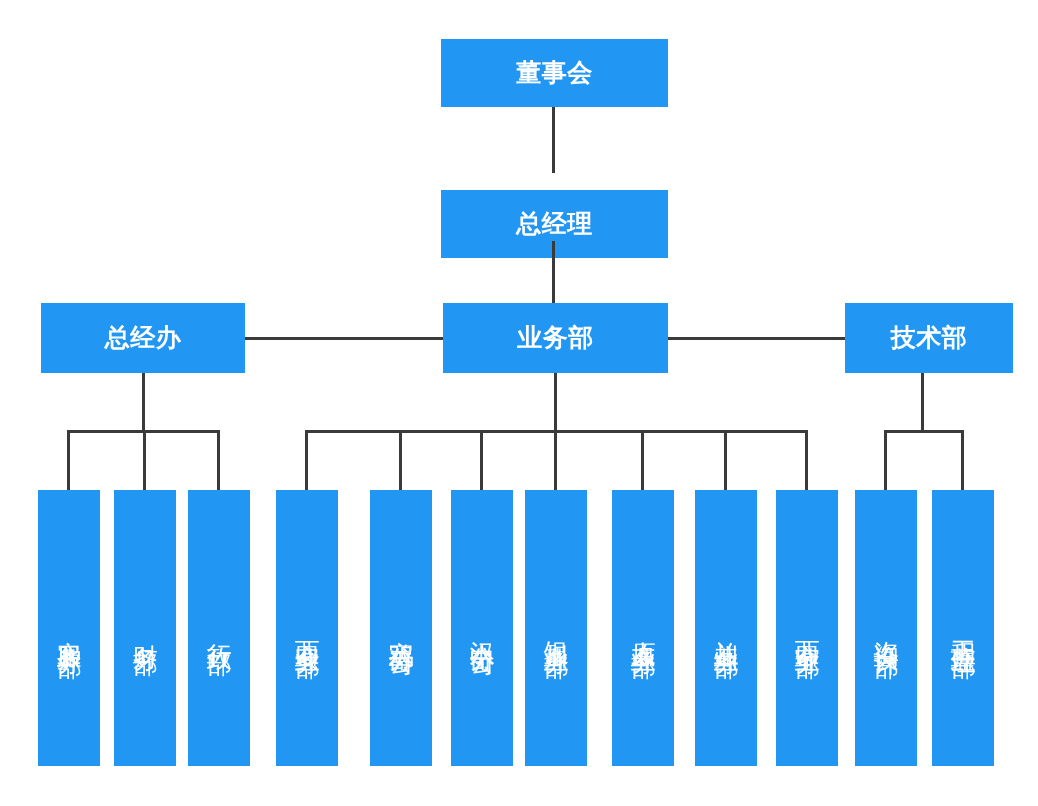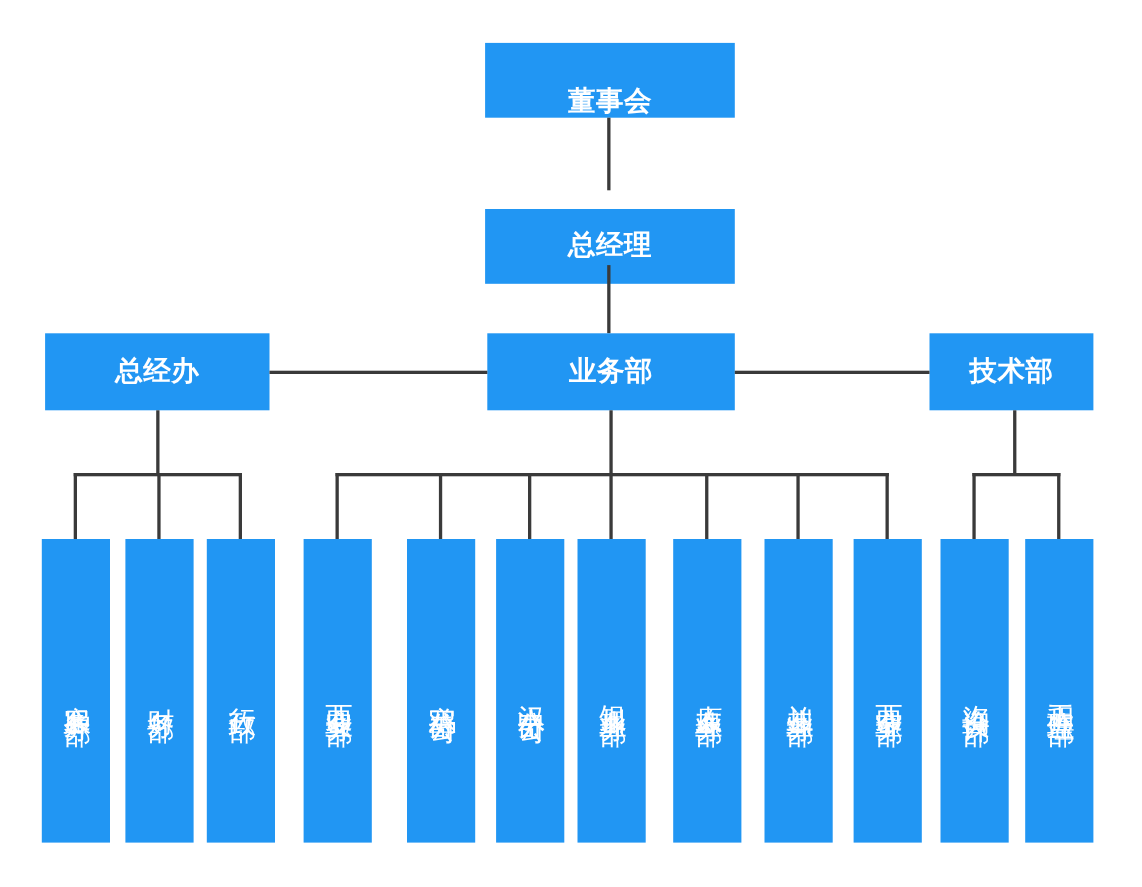--- a/index.html
+++ b/index.html
@@ -45,41 +45,41 @@
   .connector {
     position: absolute;
     background: #3a3a3a;
   }
 </style>
 </head>
 <body>
 
 <div id="org-chart">
 
-  <div class="node horiz" style="left:441px; top:39px; width:227px; height:68px;align-items:flex-end;">
+  <div class="node horiz" style="left:441px; top:39px; width:227px; height:68px;">
     <span>董事会</span>
   </div>
 
   <div class="connector" style="left:552px; top:107px; width:3px; height:66px;"></div>
 
   <div class="node horiz" style="left:441px; top:190px; width:227px; height:68px;">
     <span>总经理</span>
   </div>
 
   <div class="connector" style="left:552px; top:241px; width:3px; height:62px;"></div>
 
   <div class="node horiz" style="left:41px; top:303px; width:204px; height:70px;">
     <span>总经办</span>
   </div>
 
   <div class="node horiz" style="left:443px; top:303px; width:225px; height:70px;">
     <span>业务部</span>
   </div>
 
-  <div class="node horiz" style="left:845px; top:303px; width:149px; height:70px;">
+  <div class="node horiz" style="left:845px; top:303px; width:168px; height:70px;">
     <span>技术部</span>
   </div>
 
   <div class="connector" style="left:245px; top:337px; width:198px; height:3px;"></div>
   <div class="connector" style="left:668px; top:337px; width:177px; height:3px;"></div>
 
   <div class="connector" style="left:142px; top:373px; width:3px; height:59px;"></div>
   <div class="connector" style="left:67px; top:430px; width:153px; height:3px;"></div>
   <div class="connector" style="left:67px; top:430px; width:3px; height:60px;"></div>
   <div class="connector" style="left:143px; top:430px; width:3px; height:60px;"></div>

